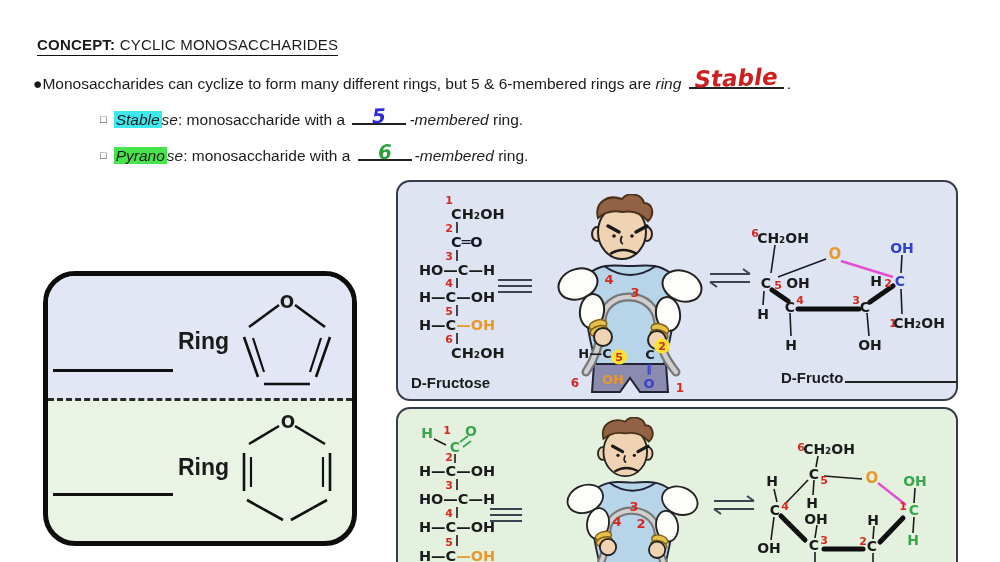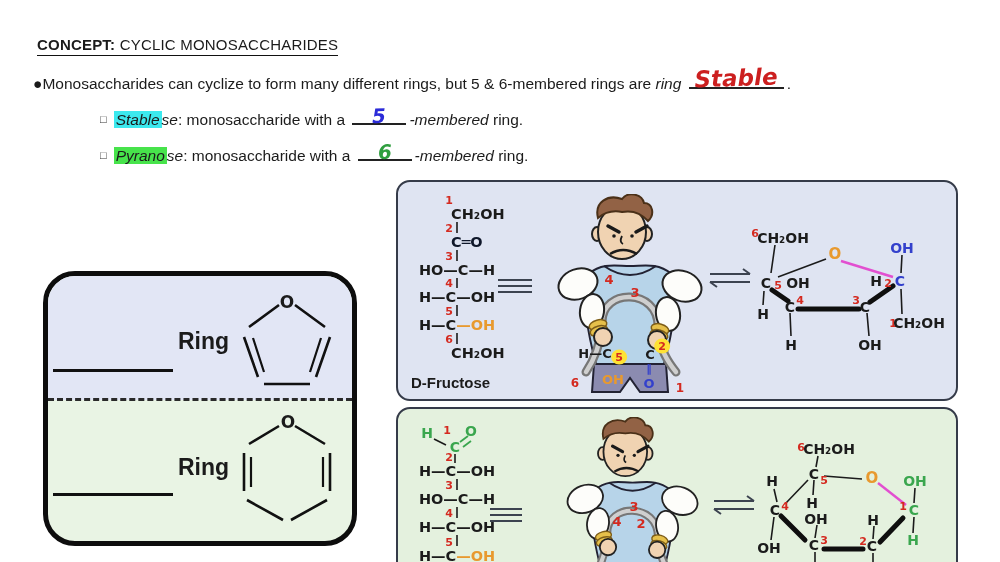--- a/index.html
+++ b/index.html
@@ -196,20 +196,23 @@
         <span class="lbl" style="left: 393px; top: 163px; color: rgb(27, 27, 27); font-size: 14px;">H</span>
         <span class="lbl" style="left: 467px; top: 125px; color: rgb(27, 27, 27); font-size: 14px;">C</span>
         <span class="lbl" style="left: 458px; top: 118px; color: rgb(212, 42, 32); font-size: 11px;">3</span>
         <span class="lbl" style="left: 472px; top: 163px; color: rgb(27, 27, 27); font-size: 14px;">OH</span>
         <span class="lbl" style="left: 478px; top: 99px; color: rgb(27, 27, 27); font-size: 14px;">H</span>
         <span class="lbl" style="left: 490px; top: 101px; color: rgb(212, 42, 32); font-size: 11px;">2</span>
         <span class="lbl" style="left: 502px; top: 99px; color: rgb(51, 64, 204); font-size: 14px;">C</span>
         <span class="lbl" style="left: 495px; top: 141px; color: rgb(212, 42, 32); font-size: 11px;">1</span>
         <span class="lbl" style="left: 521px; top: 141px; color: rgb(27, 27, 27); font-size: 14px;">CH₂OH</span>
       </div>
+    <div class="ring-caption" style="left:383px;top:186px">
+      <span>D-Fructo</span><span class="cap-blank"></span>
+    </div>
   </div>
 
   <div class="panel" id="panel-glu">
     <svg class="bonds" width="557" height="210" viewBox="0 0 557 210">
       <g stroke="#1b1b1b" stroke-width="1.6">
         <path d="M36,30L48,36 M57,45V54"></path>
         <path d="M59,70V81 M59,98V109 M59,126V137"></path>
         <path d="M420,47L418,58 M426,67L464,70 M517,79L516,94 M516,108L515,124 M410,71L388,94 M416,71L415,86 M379,93L376,80 M376,108L373,131 M419,116L417,129 M476,117L475,130 M417,143L417,154 M475,144L475,154"></path>
       </g>
       <path d="M62,33L70,27 M65,38L73,32" stroke="#3aa64e" stroke-width="1.8"></path>

